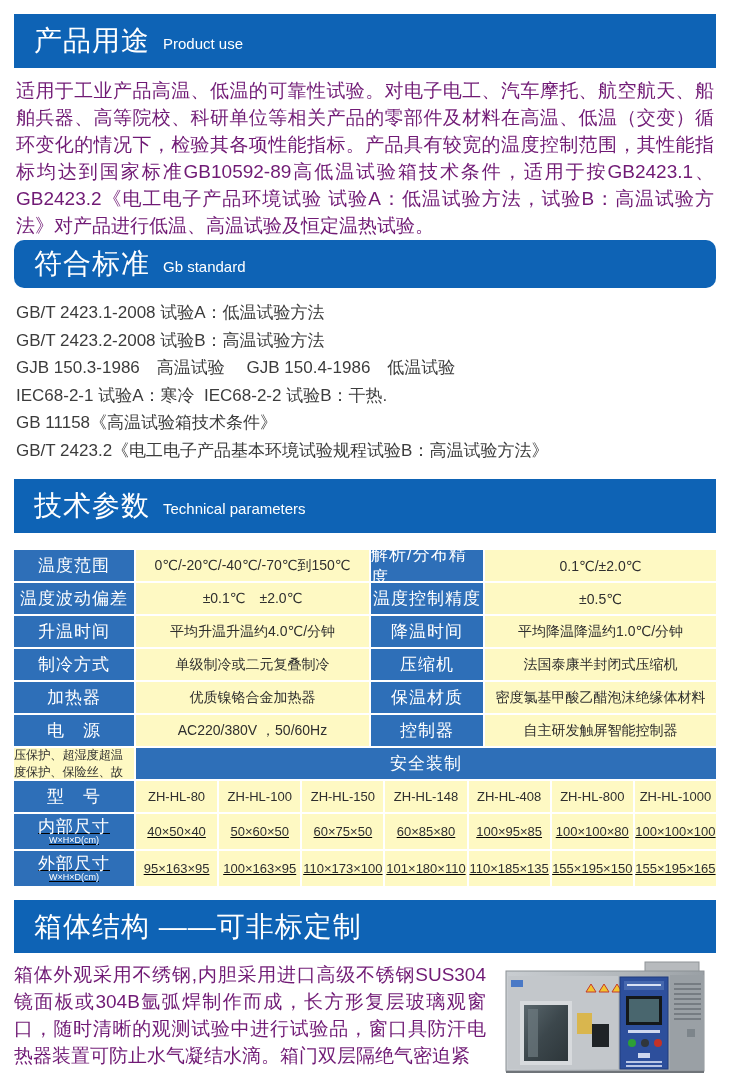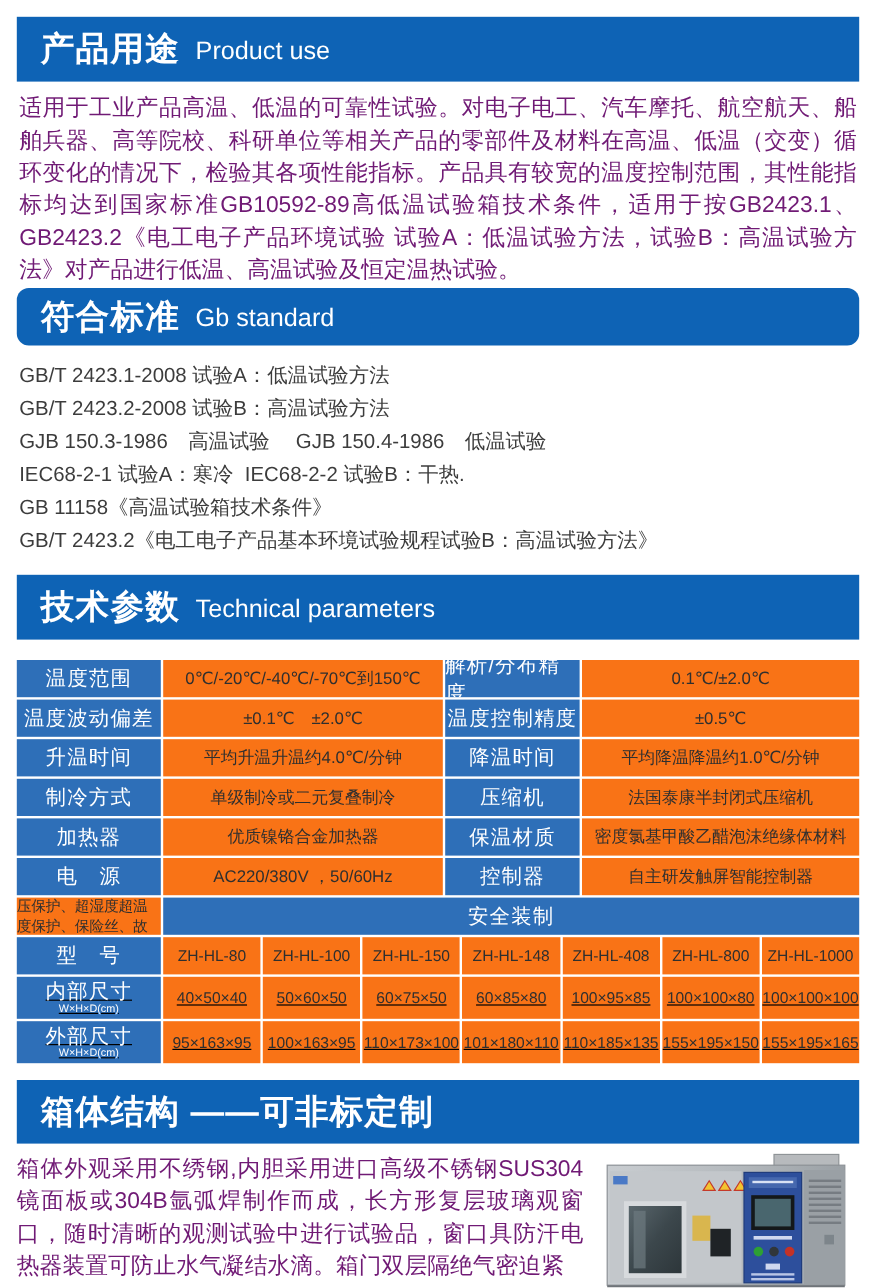--- a/index.html
+++ b/index.html
@@ -7,43 +7,43 @@
   .page{
     position:relative; width:730px; height:1073px; overflow:hidden;
     background:#ffffff; font-family:"Liberation Sans","DejaVu Sans",sans-serif;
   }
   .inner{margin:0 14px;}
   
   .banner{
     background:#0e63b5; color:#ffffff; height:54px;
     display:flex; align-items:center; padding:0 0 0 20px; box-sizing:border-box;
   }
-  .banner .zh{font-size:28px; font-weight:bold; letter-spacing:1px;}
-  .banner .en{font-size:21px; font-weight:400; margin-left:13px; margin-top:4px;}
+  .banner .zh{font-size:28px; font-weight:normal; letter-spacing:1px;}
+  .banner .en{font-size:15px; font-weight:400; margin-left:13px; margin-top:4px;}
   .banner.first{margin-top:14px;}
   .banner.std{margin-top:1px; height:48px;border-radius:10px;}
   .banner.tech{margin-top:15px;text-align:right;}
   .banner.struct{margin-top:14px; height:53px;}
   
   .para{
     margin:9px 2px 0 2px; font-size:19px; line-height:27px; color:#701a75;
     text-align:justify;
   }
   .standards{margin:11px 2px 0 2px;}
   .std-line{font-size:17px; line-height:27.5px; color:#3c3c3c; white-space:pre-wrap;}
   
   .spec-table{margin-top:17px; display:grid; row-gap:2px; background:#ffffff;}
   .row{display:grid; column-gap:2px;}
   .row.pair{grid-template-columns:120px 233px 112px 1fr; height:31px;}
   .row.wide{grid-template-columns:120px 1fr; height:31px;}
   .row.seven{grid-template-columns:120px repeat(7,1fr); height:31px;}
   .row.size{height:35px;text-decoration:underline;}
   .cell{display:flex; align-items:center; justify-content:center; overflow:hidden;}
   .lbl{background:#2e6fb8; color:#ffffff; font-size:17px; letter-spacing:1px;}
-  .val{background:#f97316; color:#2f2f2f; font-size:14px;}
+  .val{background:#fef9c3; color:#2f2f2f; font-size:14px;}
   .val.small{font-size:12.3px; letter-spacing:-0.2px;}
   .val.m{font-size:13px;}
   .lbl.two-line{flex-direction:column; line-height:1.05;}
   .lbl .unit{font-size:9px; letter-spacing:0;}
   
   .bottom{margin-top:8px; display:flex; align-items:flex-start;}
   .bottom .para{flex:0 0 472px; margin:0; font-size:19px; line-height:27px;}
   .photo{flex:0 0 219px; margin-left:11px;}
 </style>
 </head>

